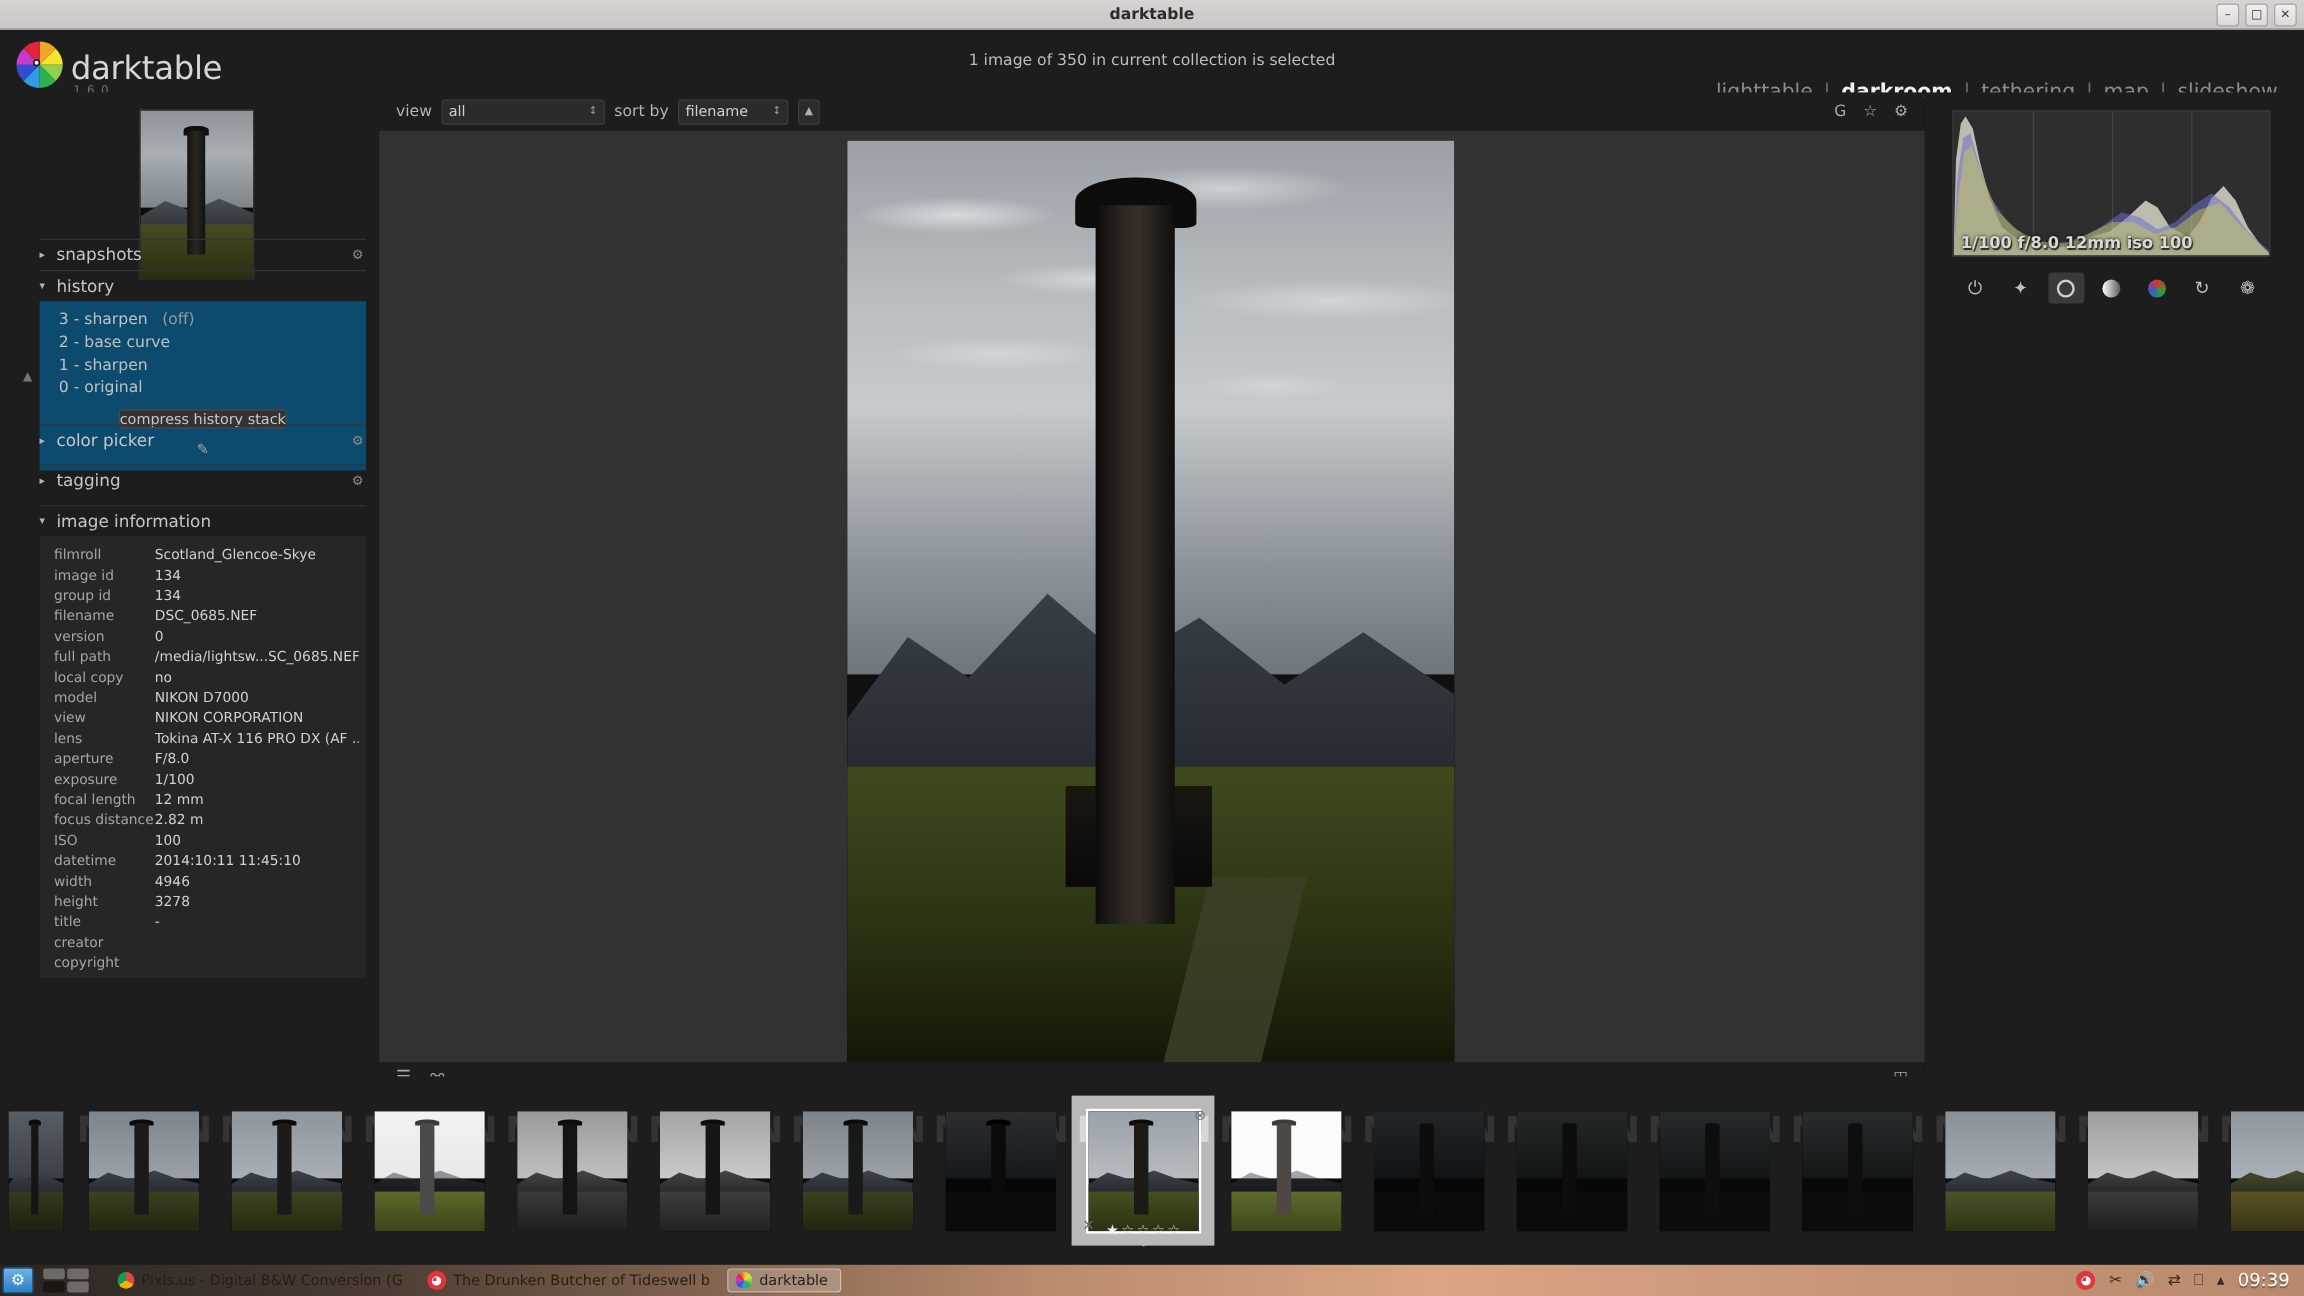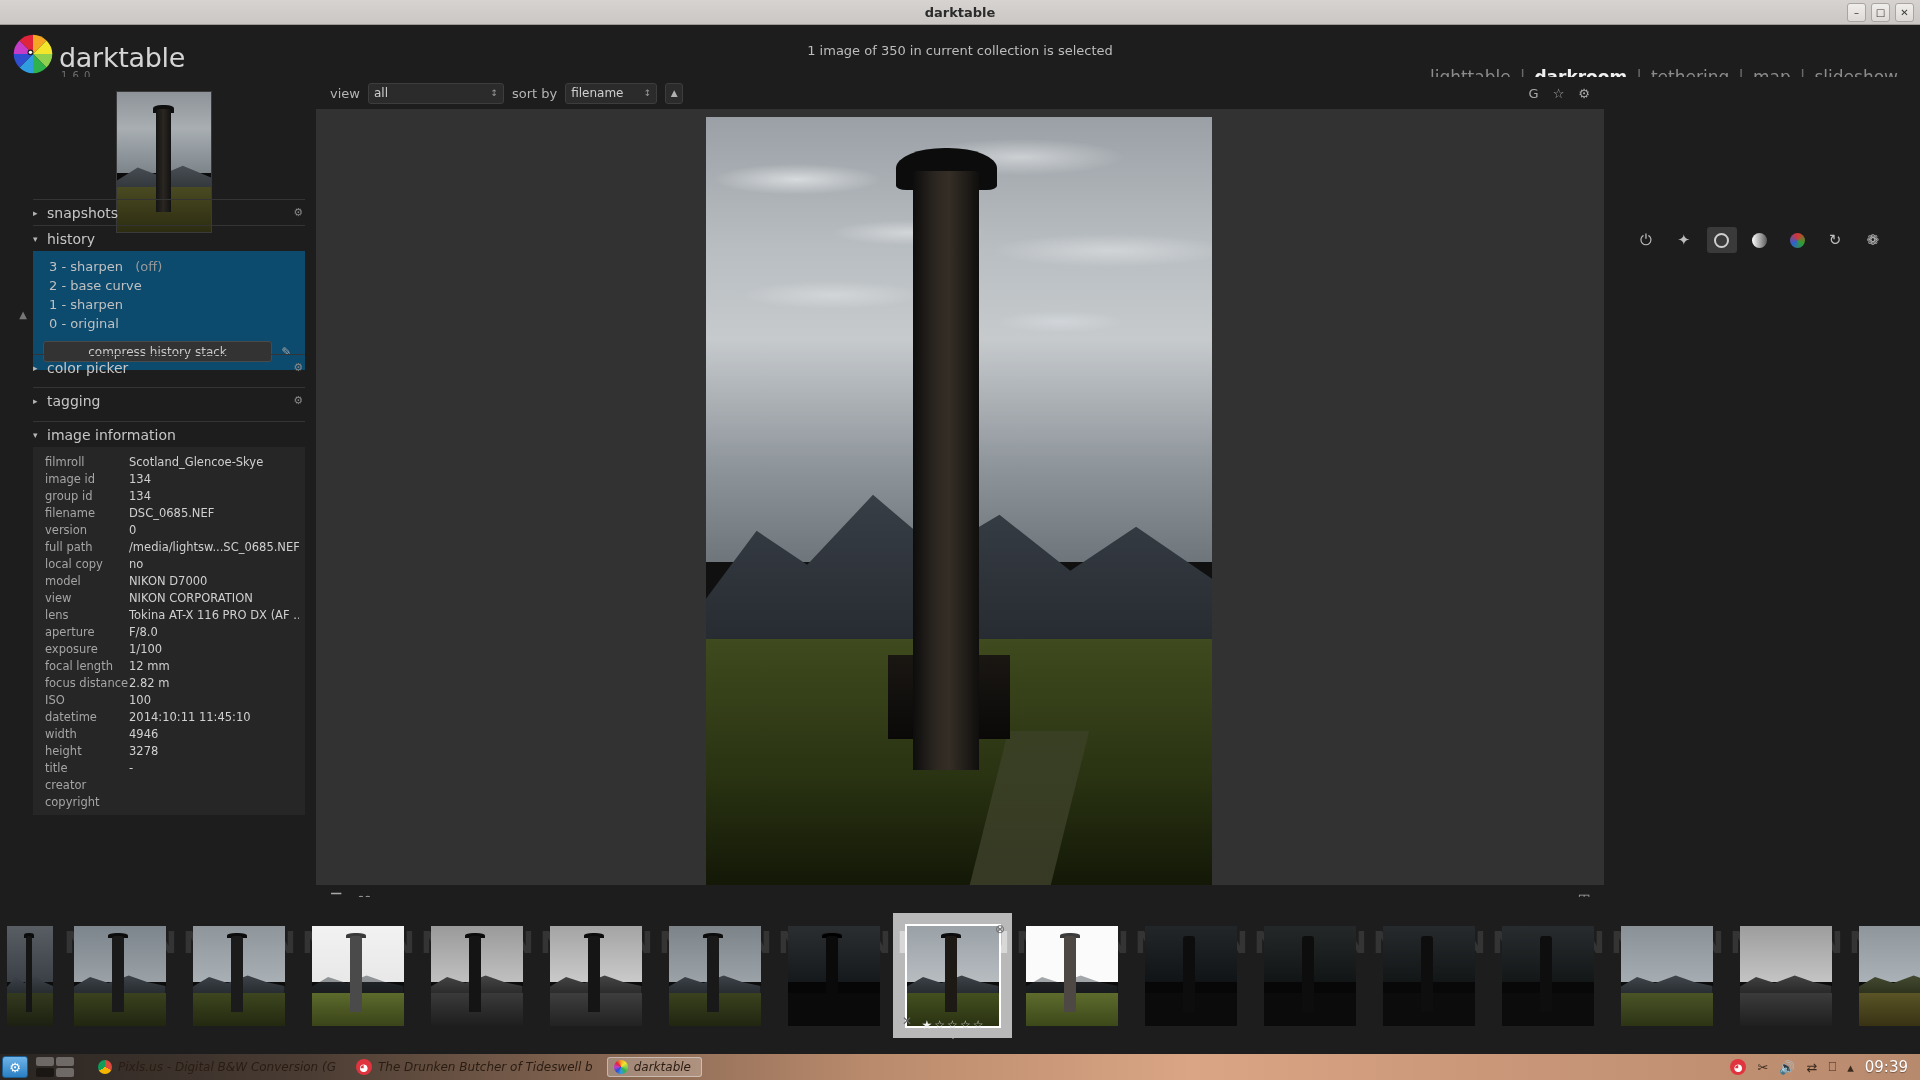--- a/index.html
+++ b/index.html
@@ -80,21 +80,21 @@
     border-top: 1px solid #343434;
     font-size: 14px; color: #c6c6c6;
   }
   .section-head .tri { width: 14px; font-size: 9px; color: #b5b5b5; }
   .section-head .s-title { flex: 1; }
   .section-head .s-reset { font-size: 11px; color: #888; margin-right: 2px; }
 
   .history-body { background: #0c4a6e; padding: 6px 0 8px 0; }
   .hist-item { font-size: 13px; color: #c0c0c0; padding: 2px 0 2px 16px; }
   .hist-item .off { color: #9a9a9a; margin-left: 8px; }
-  .compress-row { display: flex; align-items: center; margin: 8px 10px 0 10px; gap: 6px; }
+  .compress-row { display: flex; align-items: center; margin: 8px 10px 0 10px; gap: 6px; flex-direction: column; }
   .compress-btn {
     flex: 1; height: 21px; background: #333; border: 1px solid #4a4a4a; border-radius: 3px;
     display: flex; align-items: center; justify-content: center;
     font-size: 12px; color: #c9c9c9;
   }
   .compress-ico { width: 17px; height: 21px; display:flex; align-items:center; justify-content:center; font-size: 12px; color: #a8a8a8; }
 
   .imginfo-body { background: #262626; padding: 7px 0 4px 0; }
   .meta-row { display: flex; font-size: 11.5px; line-height: 17px; padding: 0 6px 0 12px; }
   .meta-k { width: 84px; color: #a5a5a5; flex: none; }
@@ -228,21 +228,21 @@
     display: flex; align-items: center;
   }
   .tb-start { width: 26px; height: 22px; margin-left: 2px; border-radius: 3px;
     background: linear-gradient(#6fb4e8, #2a7fc4); border: 1px solid #1b5c92;
     display: flex; align-items: center; justify-content: center; color: #fff; font-size: 13px; }
   .tb-pager { margin-left: 8px; display: grid; grid-template-columns: 18px 18px; grid-template-rows: 9px 9px; gap: 2px; }
   .tb-pg { background: rgba(255,255,255,.30); border-radius: 2px; }
   .tb-pg.on { background: rgba(0,0,0,.45); }
   .tb-tasks { display: flex; align-items: center; margin-left: 18px; gap: 4px; }
   .tb-task { display: flex; align-items: center; gap: 6px; height: 20px; padding: 0 10px 0 6px;
-             font-size: 12px; color: #2a1c12; border-radius: 3px; max-width: 260px; white-space: nowrap; overflow: hidden; font-style: italic; }
+             font-size: 12px; color: #2a1c12; border-radius: 3px; max-width: 260px; white-space: nowrap; overflow: hidden; }
   .tb-task.active { background: rgba(255,255,255,.22); border: 1px solid rgba(255,255,255,.4); }
   .tb-favicon { width: 14px; height: 14px; border-radius: 50%; flex: none; }
   .tb-right { margin-left: auto; display: flex; align-items: center; gap: 11px; margin-right: 12px; }
   .tb-ico { font-size: 13px; color: #3a2a1e; }
   .tb-clock { font-size: 15px; color: #ffffff; text-shadow: 0 1px 1px rgba(0,0,0,.4); }
   .mm-dot { width: 16px; height: 16px; border-radius: 50%; background: #e0353f;
             display:flex; align-items:center; justify-content:center; color:#fff; font-size: 10px; font-weight: bold; }
 </style>
 </head>
 <body>
@@ -484,20 +484,31 @@
     </div>
   </div>
 
   <div class="bottombar">
     <span class="bb-ico">☰</span>
     <span class="bb-ico">⚯</span>
     <span class="bb-right">◰</span>
   </div>
 
   <div class="rightpanel">
+    <div class="histogram">
+      <svg width="263" height="120" viewBox="0 0 263 120" preserveAspectRatio="none">
+        <path d="M0,120 L2,40 L6,10 L10,4 L16,14 L22,42 L30,72 L40,96 L55,108 L75,114 L100,112 L115,104 L130,100 L145,88 L160,74 L170,80 L180,96 L195,104 L205,92 L215,72 L225,62 L235,74 L245,96 L255,110 L263,118 L263,120 Z" fill="#d8d5c6" opacity="0.85"></path>
+        <path d="M0,120 L3,56 L8,22 L14,18 L20,40 L30,70 L45,92 L60,104 L80,110 L100,108 L120,98 L140,84 L155,88 L170,98 L185,92 L200,78 L215,68 L230,80 L245,100 L263,116 L263,120 Z" fill="#6e6ec8" opacity="0.55"></path>
+        <path d="M0,120 L4,70 L9,34 L15,28 L24,54 L36,82 L52,98 L70,108 L92,110 L112,102 L132,92 L150,92 L168,102 L186,96 L204,82 L222,76 L240,96 L263,118 L263,120 Z" fill="#cfd04a" opacity="0.45"></path>
+      </svg>
+      <div class="grid-v" style="left:66px"></div>
+      <div class="grid-v" style="left:132px"></div>
+      <div class="grid-v" style="left:198px"></div>
+      <div class="hist-exif">1/100 f/8.0 12mm iso 100</div>
+    </div>
 
     <div class="icon-row">
       <div class="grp-ico">⏻</div>
       <div class="grp-ico">✦</div>
       <div class="grp-ico active">
           <span class="circ-o"></span>
         </div>
       <div class="grp-ico">
           <span class="circ-grad"></span>
         </div>

